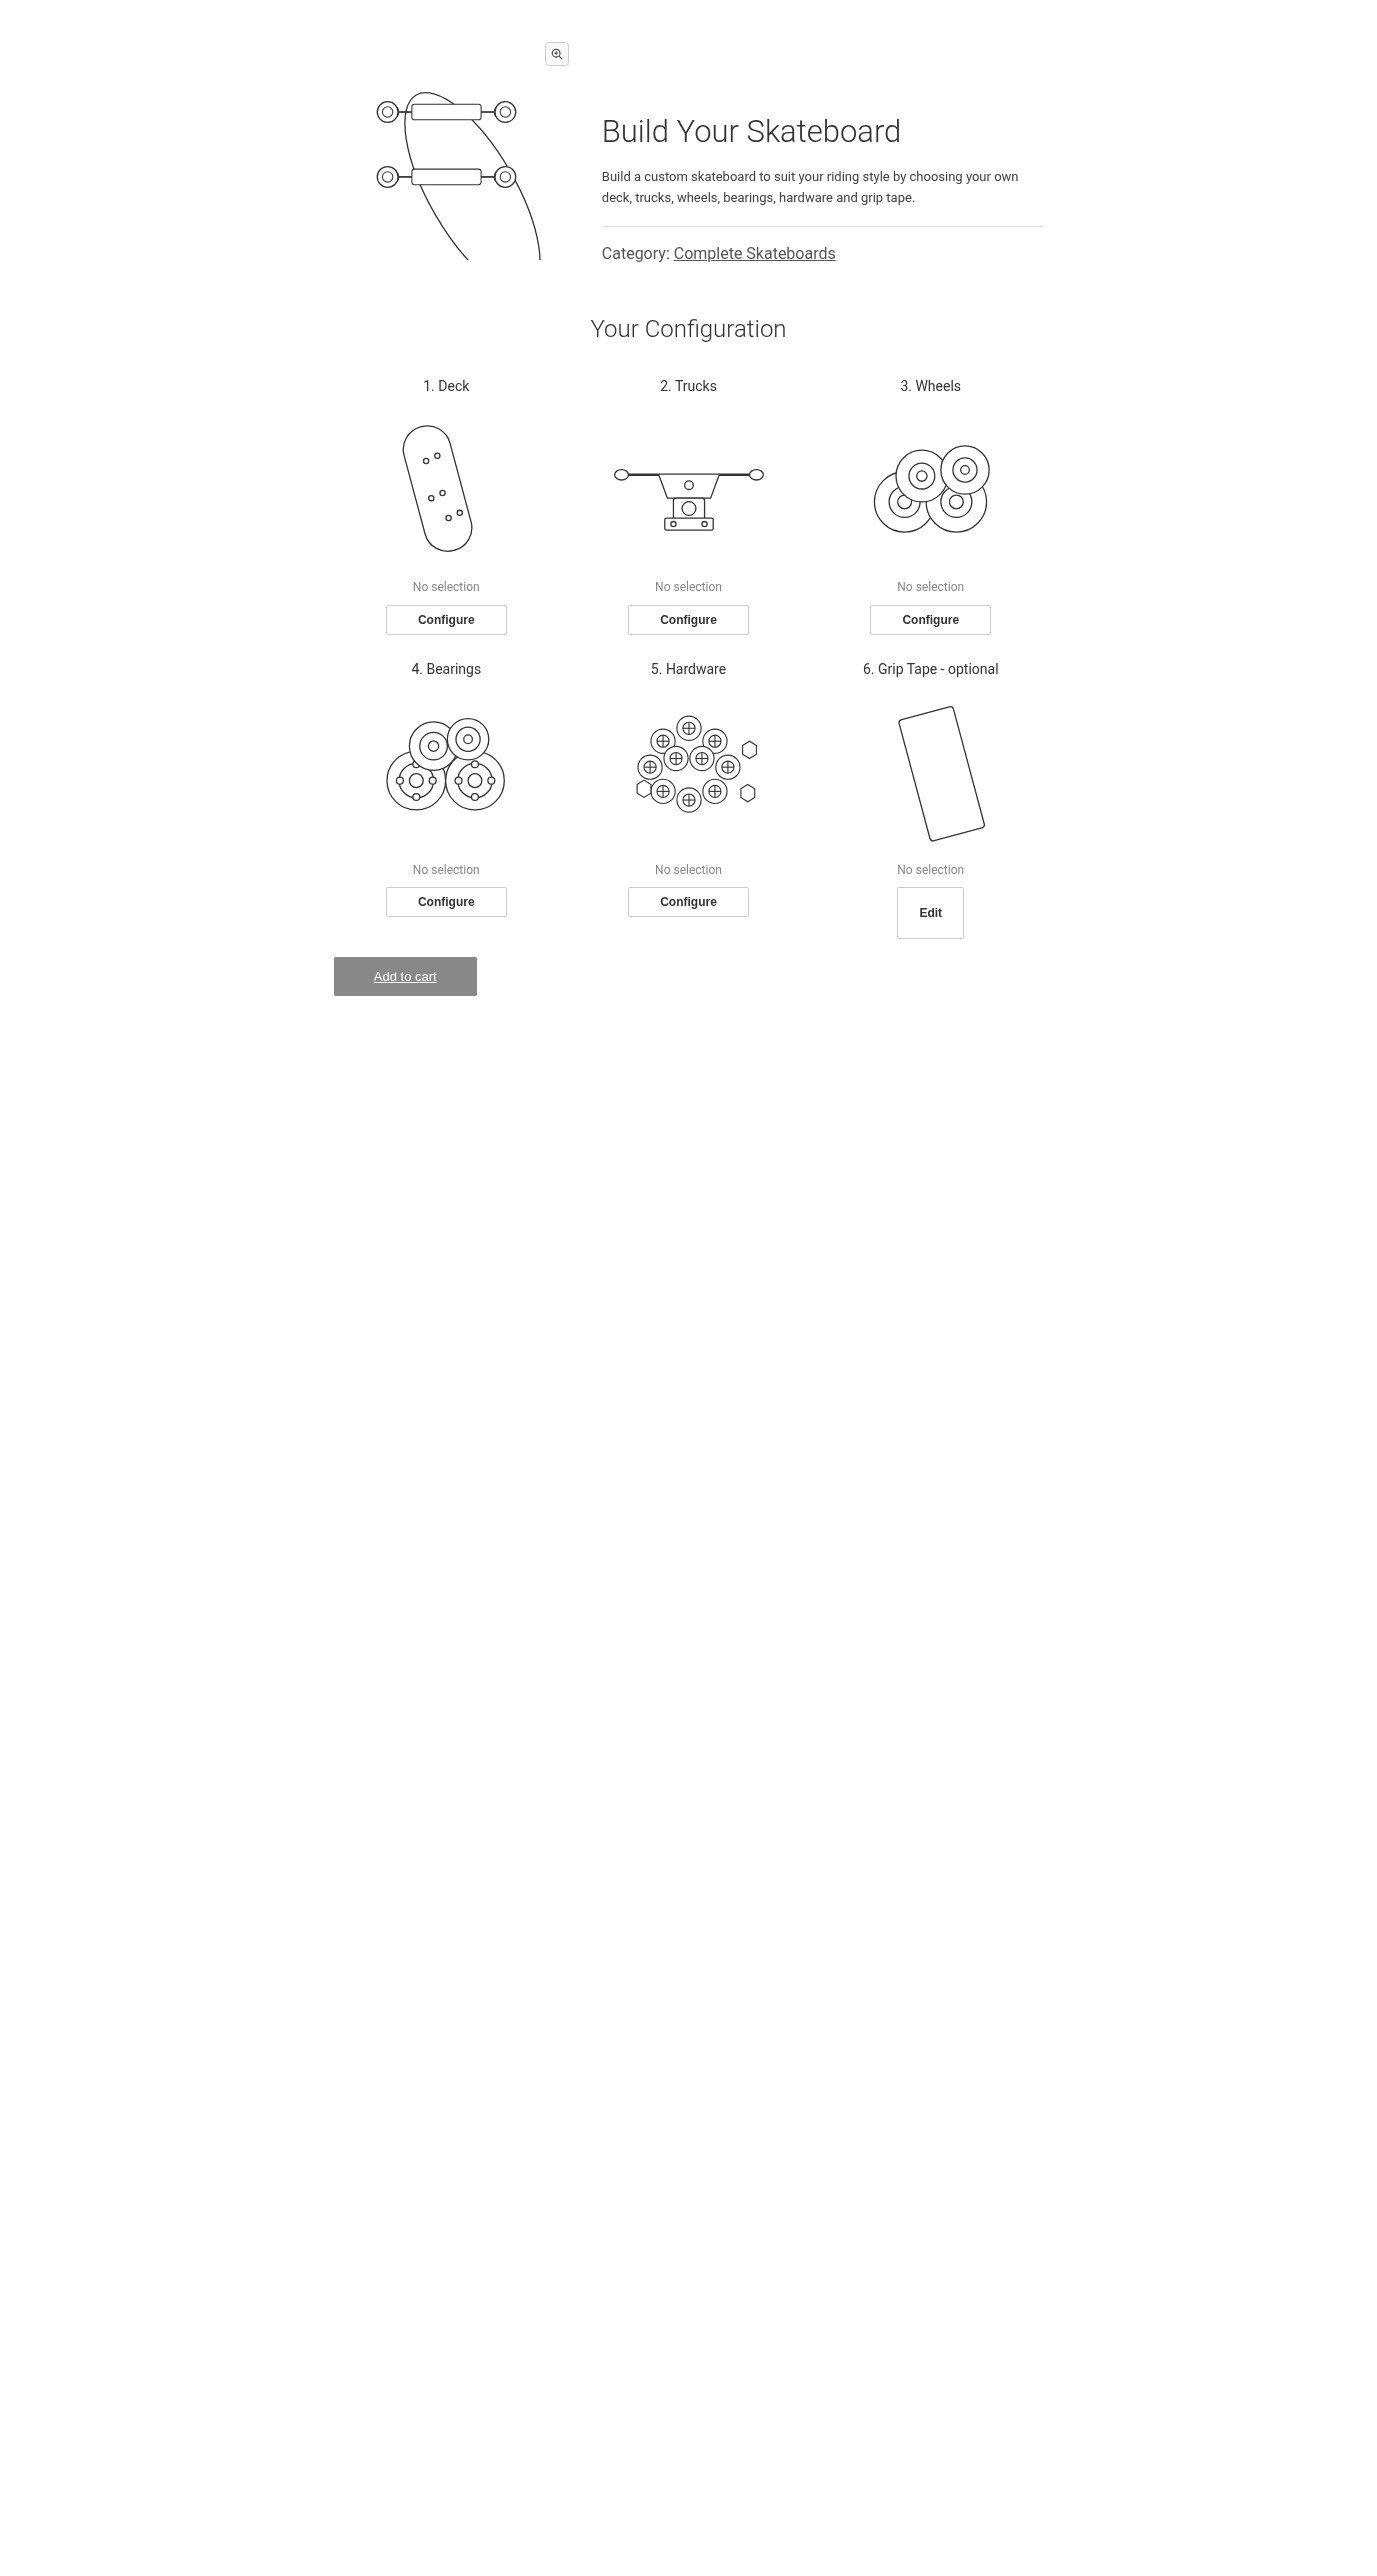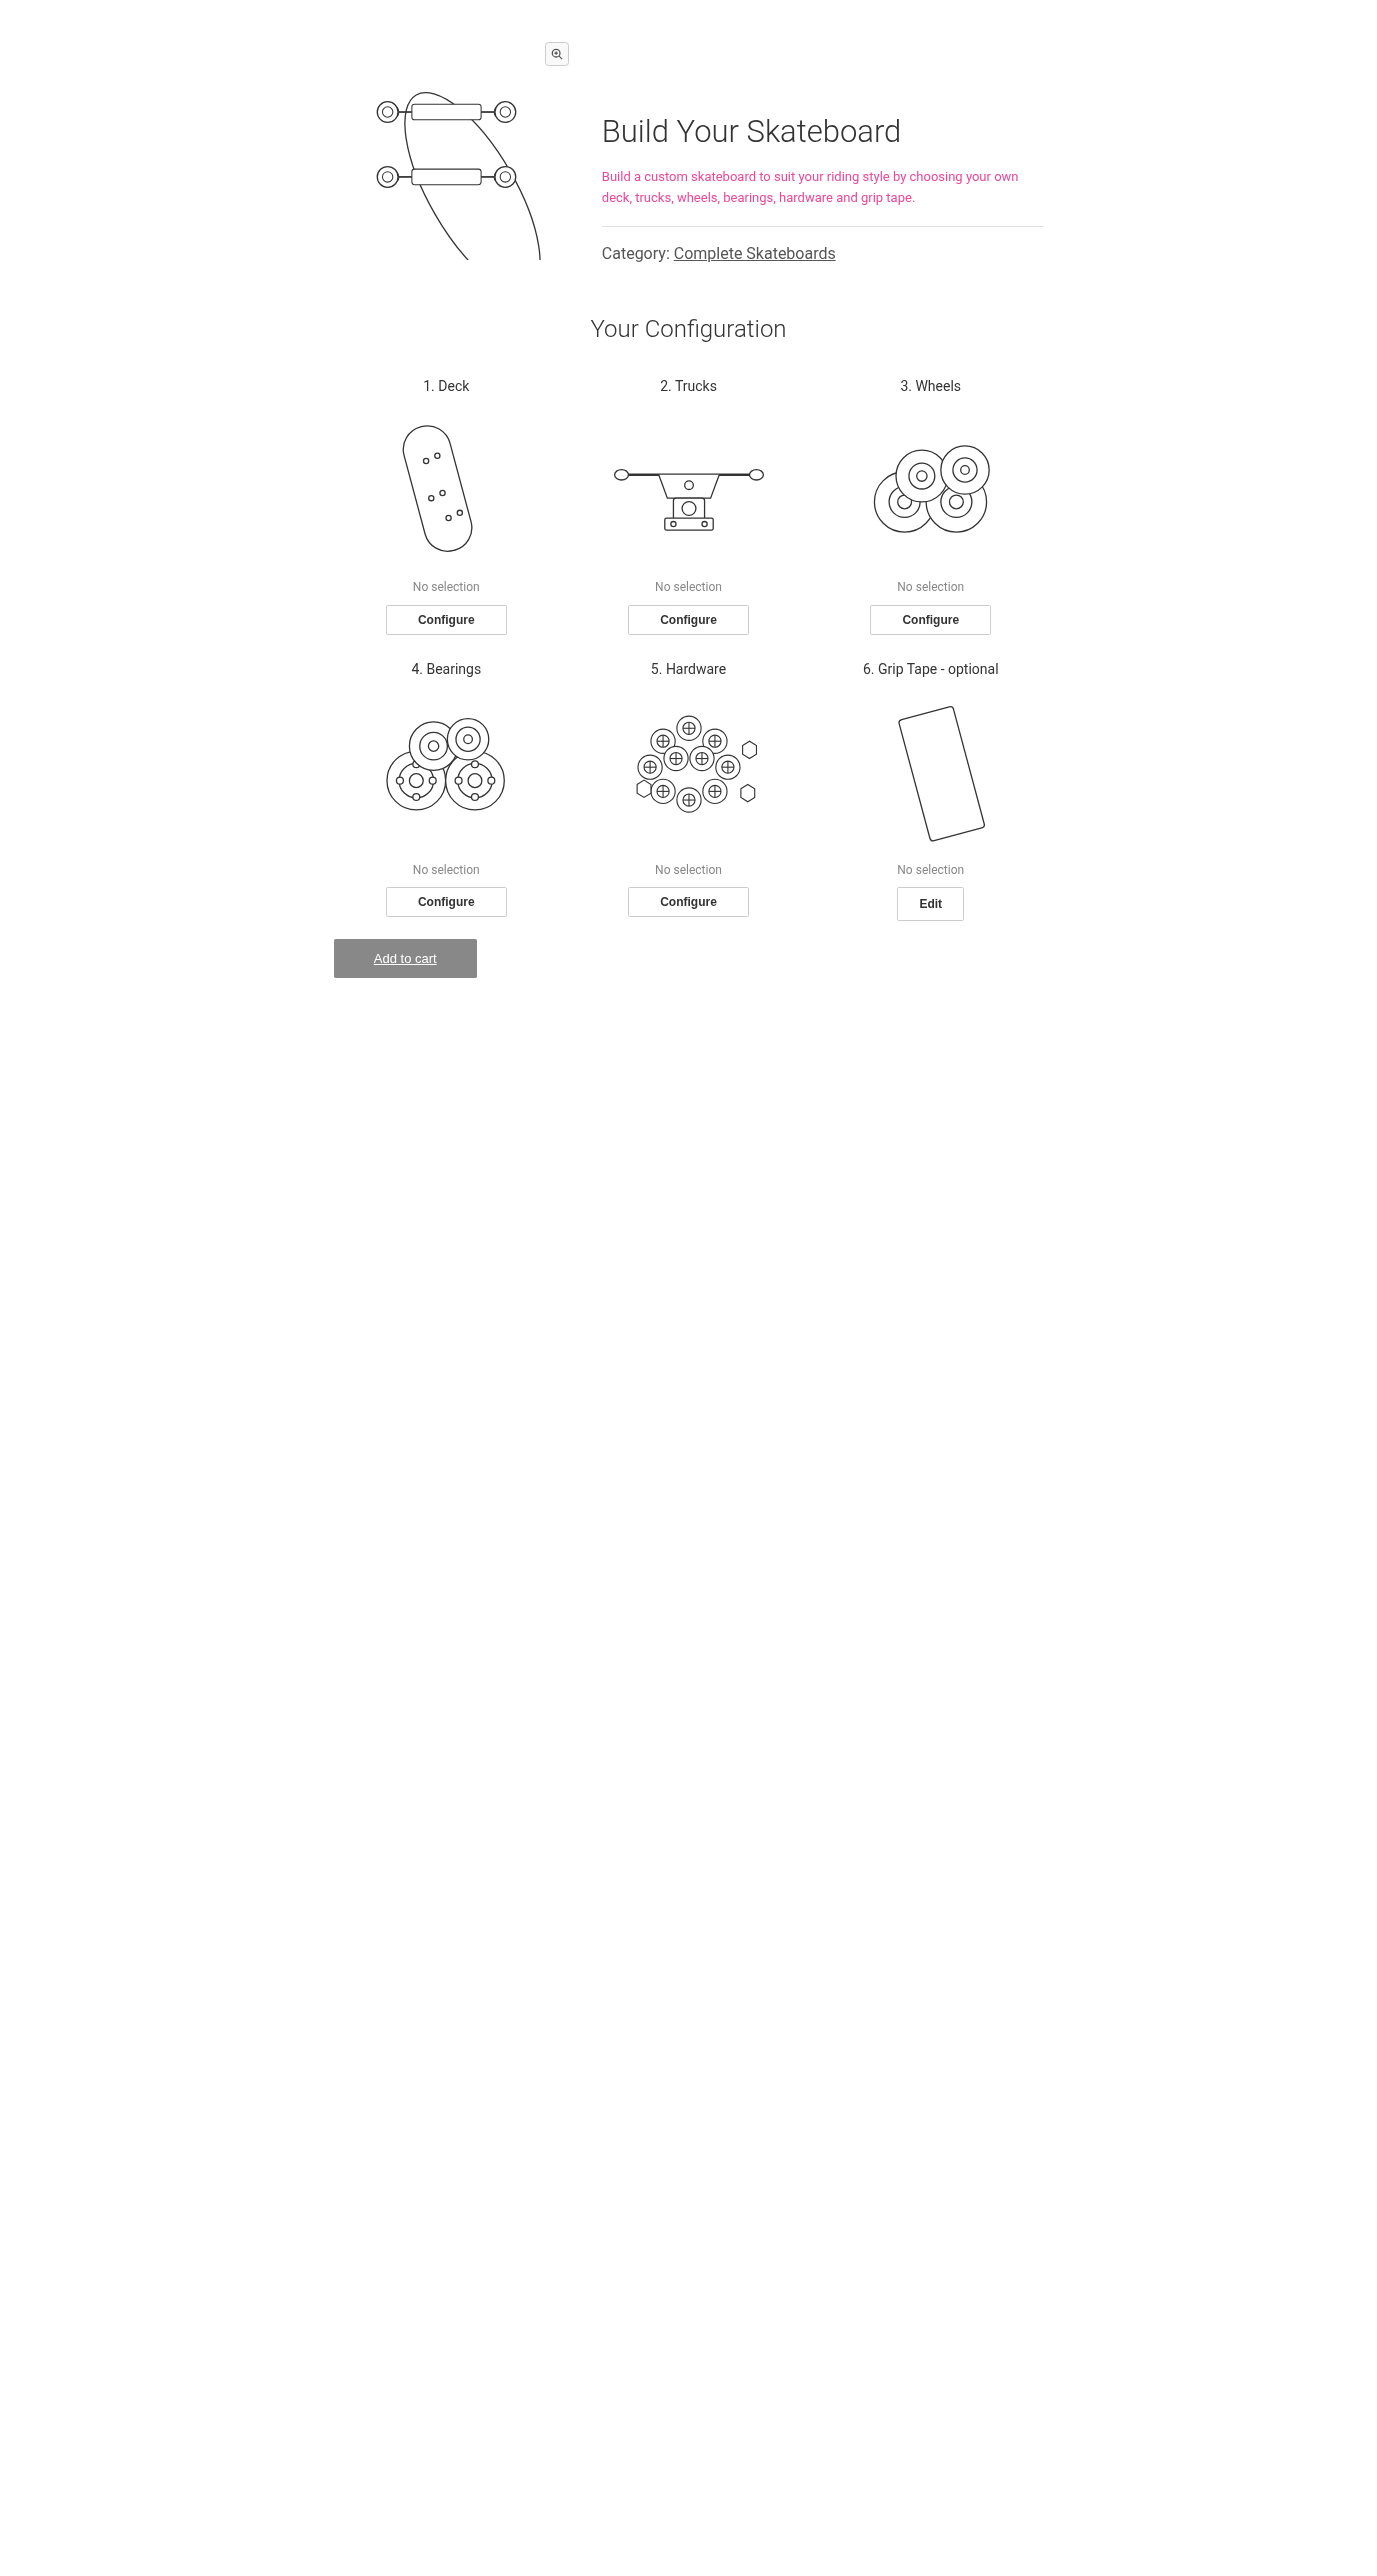--- a/index.html
+++ b/index.html
@@ -50,21 +50,21 @@
     }
     .product-title {
       font-size: 31px;
       font-weight: 300;
       color: #333;
       margin-bottom: 17.3px;
     }
     .product-description {
       font-size: 13px;
       line-height: 1.6;
-      color: #ec4899;
+      color: #404040;
       margin-bottom: 17.3px;
       border-bottom: 0.9px solid #e0e0e0;
       padding-bottom: 17.3px;
     }
     .product-category {
       font-size: 16px;
       color: #555;
     }
     .product-category a {
       color: #555;
@@ -119,21 +119,21 @@
       padding: 7px 31px;
       font-size: 12px;
       font-weight: 600;
       cursor: pointer;
       border-radius: 1.7px;
       color: #333;
     }
     .config-btn-edit {
       border: 0.9px solid #ccc;
       background: #fff;
-      padding: 9px 21px;
+      padding: 18px 21px;
       font-size: 12px;
       font-weight: 600;
       cursor: pointer;
       border-radius: 1.7px;
       color: #333;
     }
 
     
     .alert-bar {
       background: #4a90c4;

